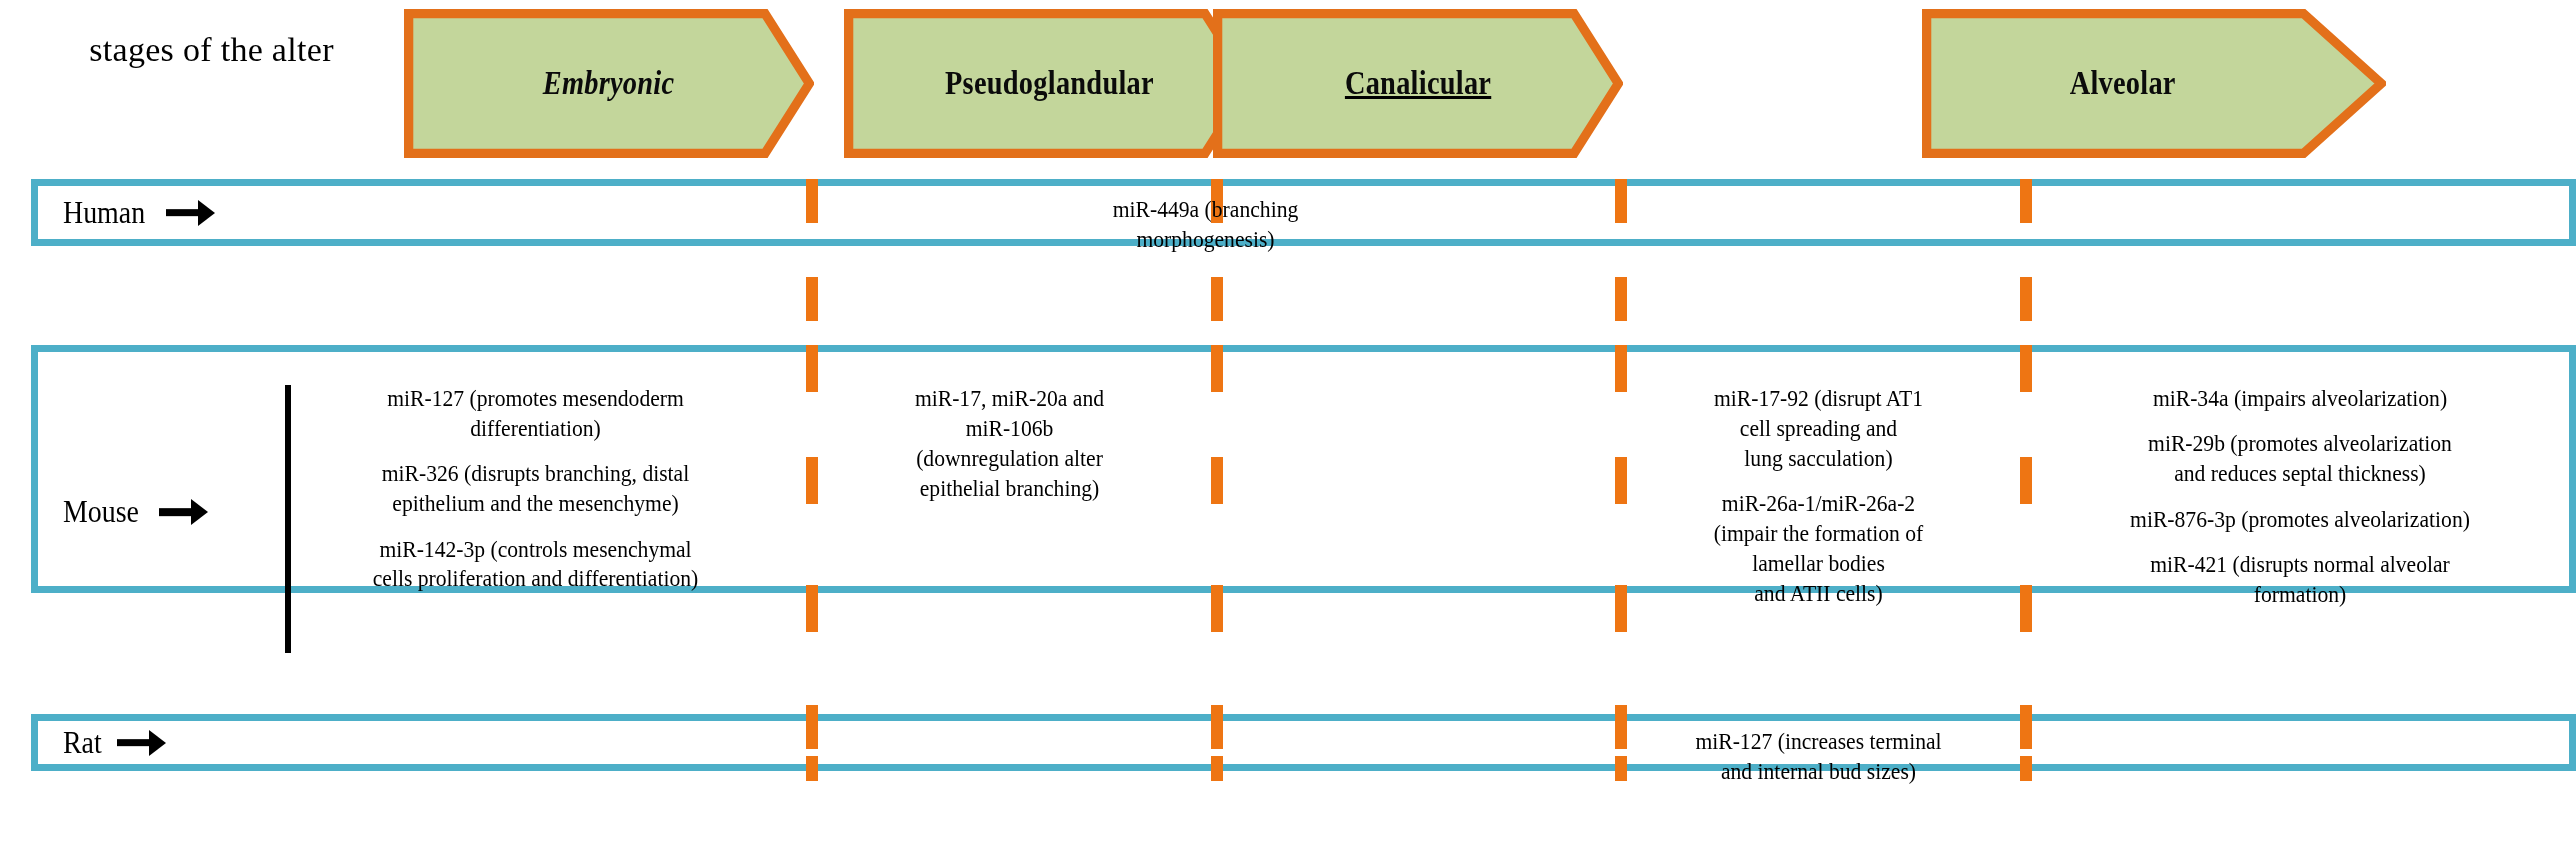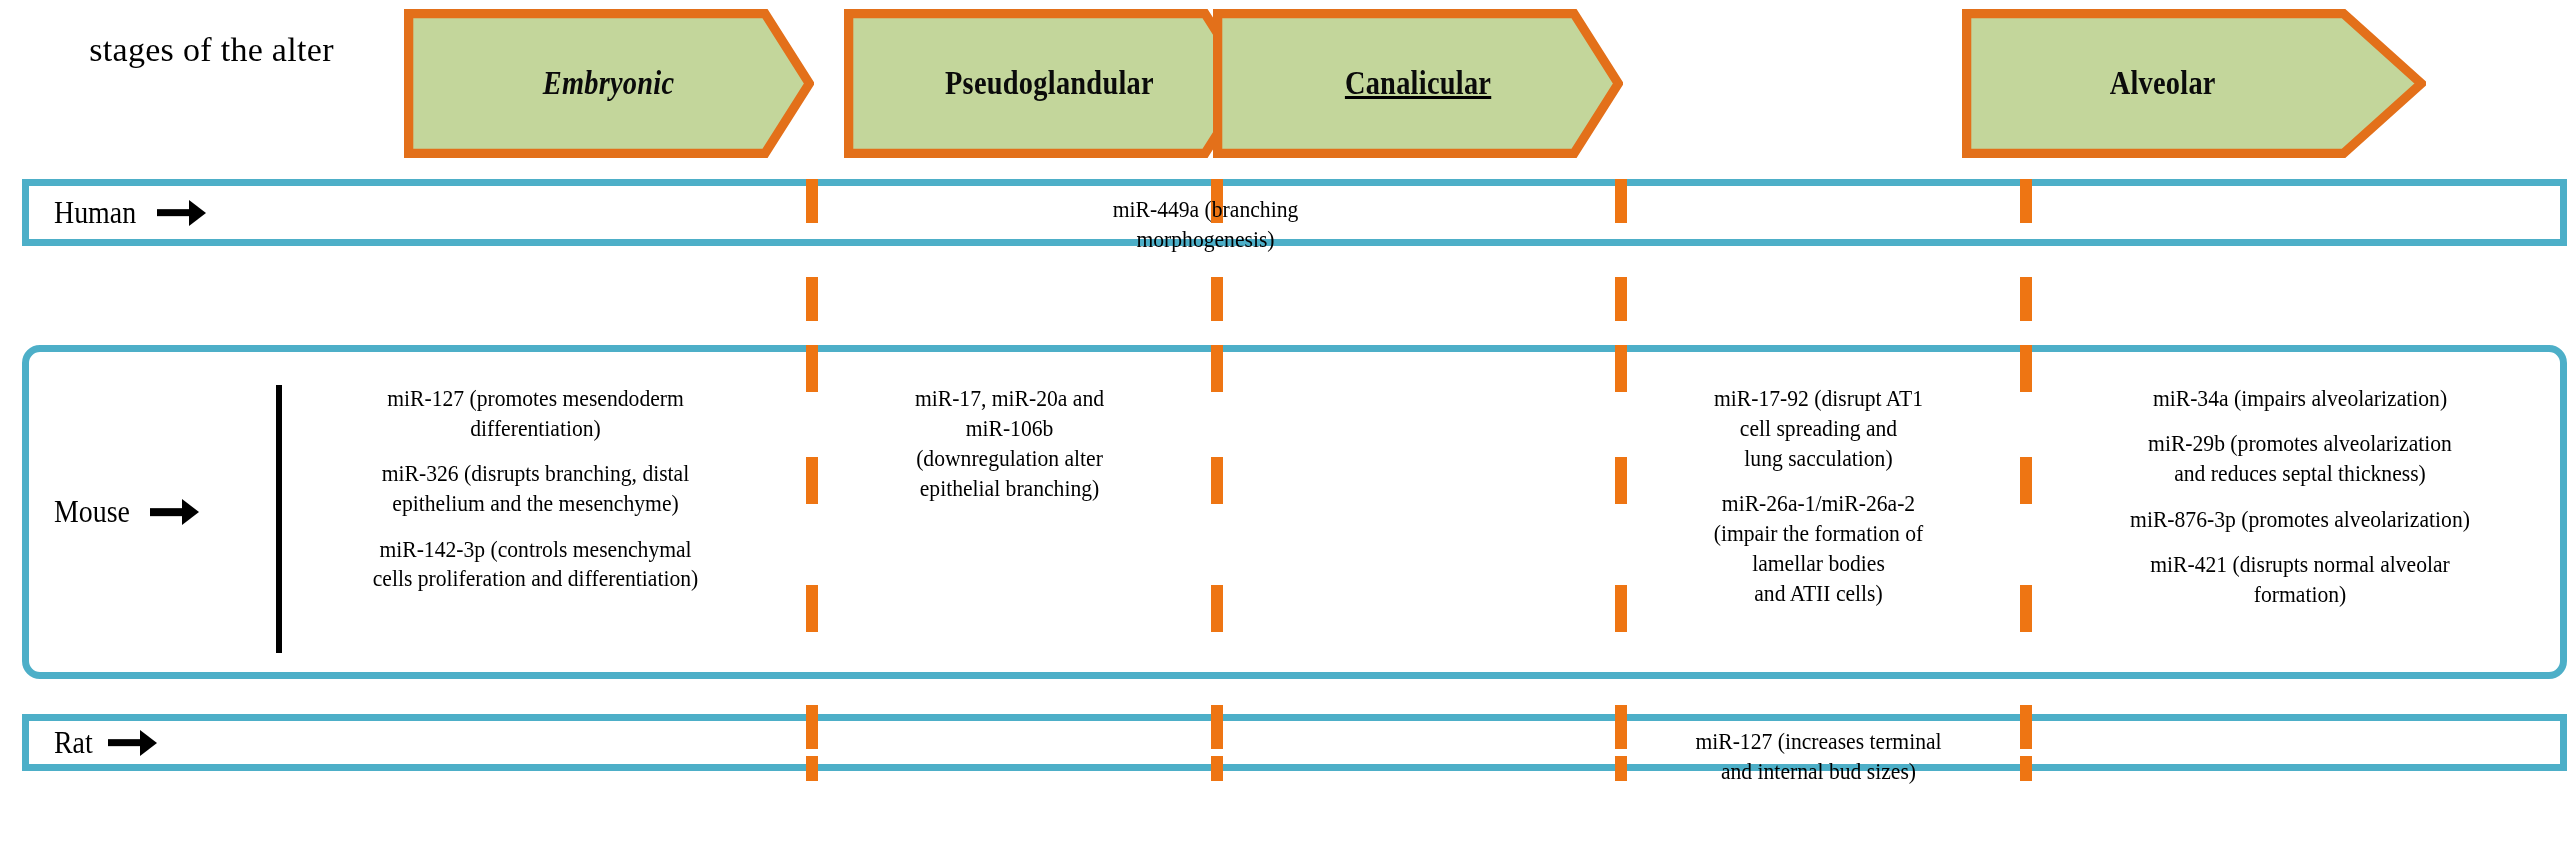--- a/index.html
+++ b/index.html
@@ -29,28 +29,28 @@
   .stage-shape svg{position:absolute;left:0;top:0;width:100%;height:100%;}
   .stage-label{
     position:relative;z-index:2;
     font-size:33px;font-weight:700;color:#0b0b0b;
     letter-spacing:0.3px;white-space:nowrap;
     transform:scaleX(.86);
   }
 
   
   .species-row{
-    position:absolute;left:22px;width:2545px;
+    position:absolute;left:31px;width:2545px;
     border:7.2px solid #4dafc8;
     background:#ffffff;
     box-sizing:border-box;
     text-decoration:underline;
   }
   #row-human{top:179px;height:67px;}
-  #row-mouse{top:345px;height:334px;border-radius:18px;}
+  #row-mouse{top:345px;height:248px;}
   #row-rat{top:714px;height:57px;}
 
   .row-label{
     position:absolute;left:25px;top:50%;transform:translateY(-50%);
     display:flex;align-items:center;gap:11.3px;
     z-index:6;
   }
   .row-label .txt{
     font-size:31px;font-weight:400;white-space:nowrap;
     transform:scaleX(.9);transform-origin:left center;
@@ -113,21 +113,21 @@
   </div>
 
   <div class="stage-shape" style="left:1213px;width:410px;text-decoration:underline;">
     <svg viewBox="0 0 795 290" preserveAspectRatio="none">
       <polygon points="9,9 700,9 786,145 700,281 9,281" fill="#c3d69b" stroke="#e3701a" stroke-width="18" stroke-linejoin="miter"></polygon>
     </svg>
     <span class="stage-label">Canalicular</span>
   </div>
 
 
-  <div class="stage-shape" style="left:1962px;width:464px;">
+  <div class="stage-shape" style="left:1922px;width:464px;">
     <svg viewBox="0 0 900 290" preserveAspectRatio="none">
       <polygon points="9,9 740,9 891,145 740,281 9,281" fill="#c3d69b" stroke="#e3701a" stroke-width="18" stroke-linejoin="miter"></polygon>
     </svg>
     <span class="stage-label" style="margin-right:62px;">Alveolar</span>
   </div>
 </div>
 
 <div class="divider" style="left:806px;top:179px;height:601px;">
   <i style="top:0px;height:44px;"></i>
   <i style="top:98px;height:44px;"></i>

